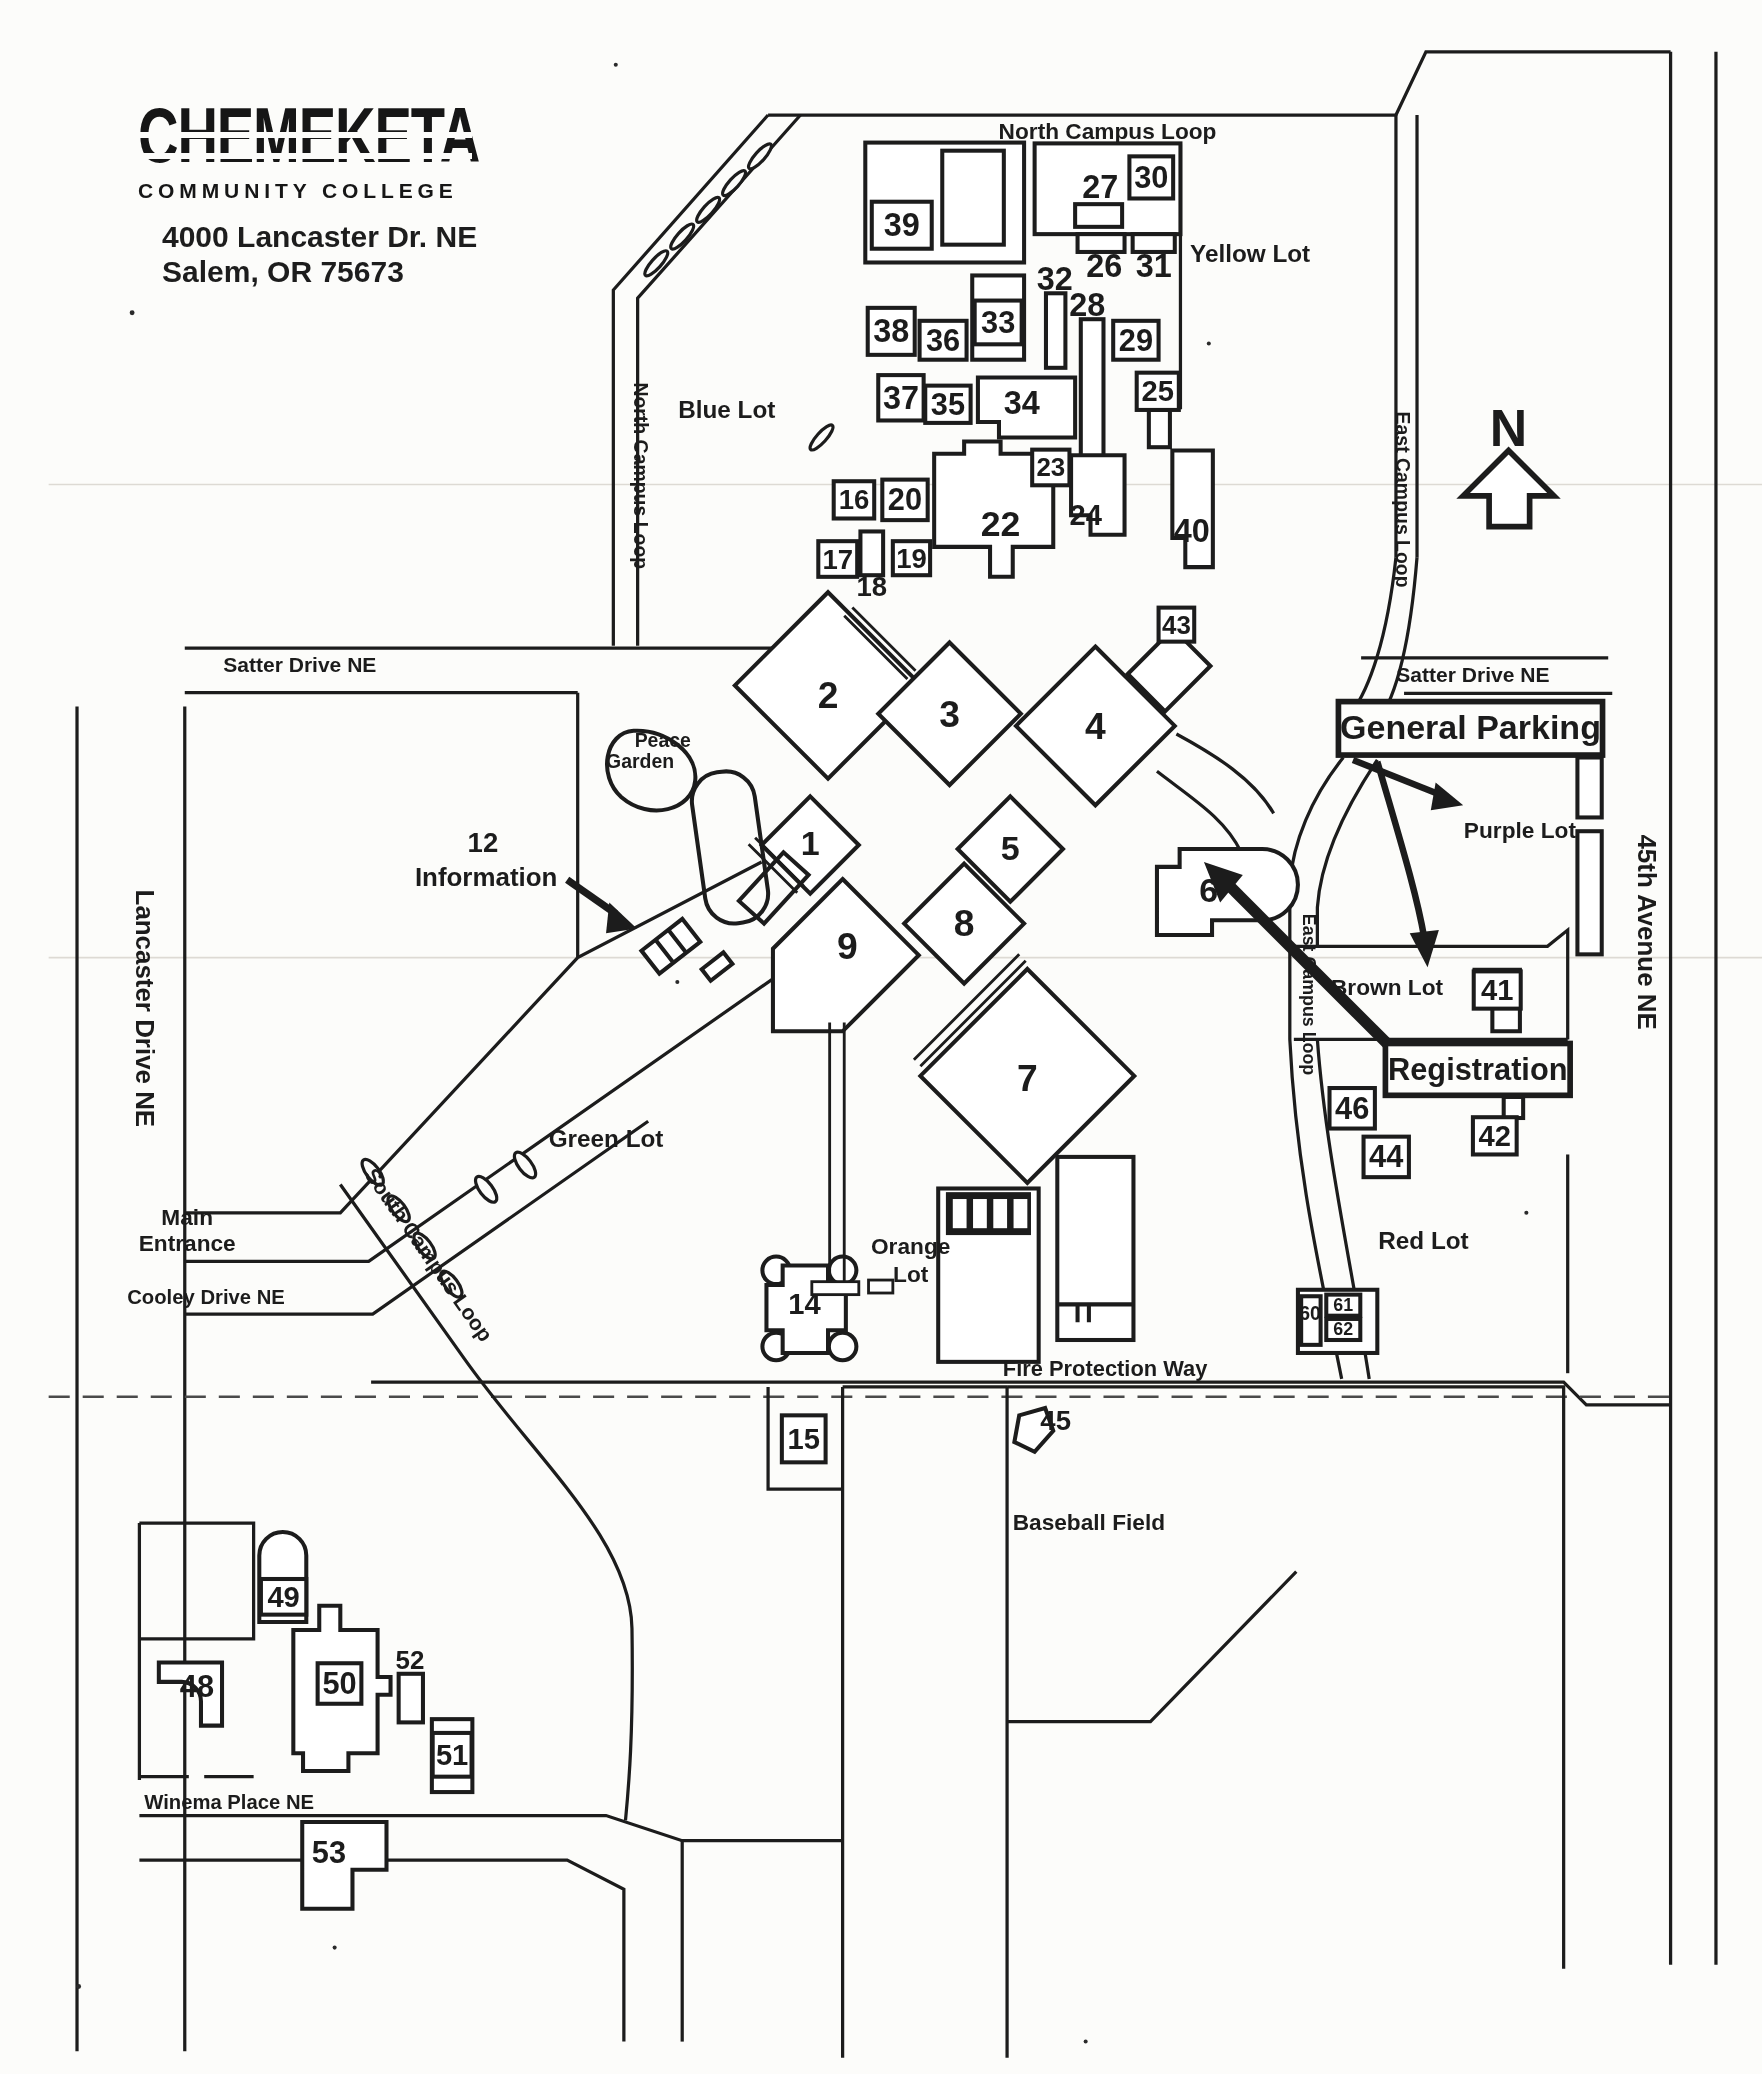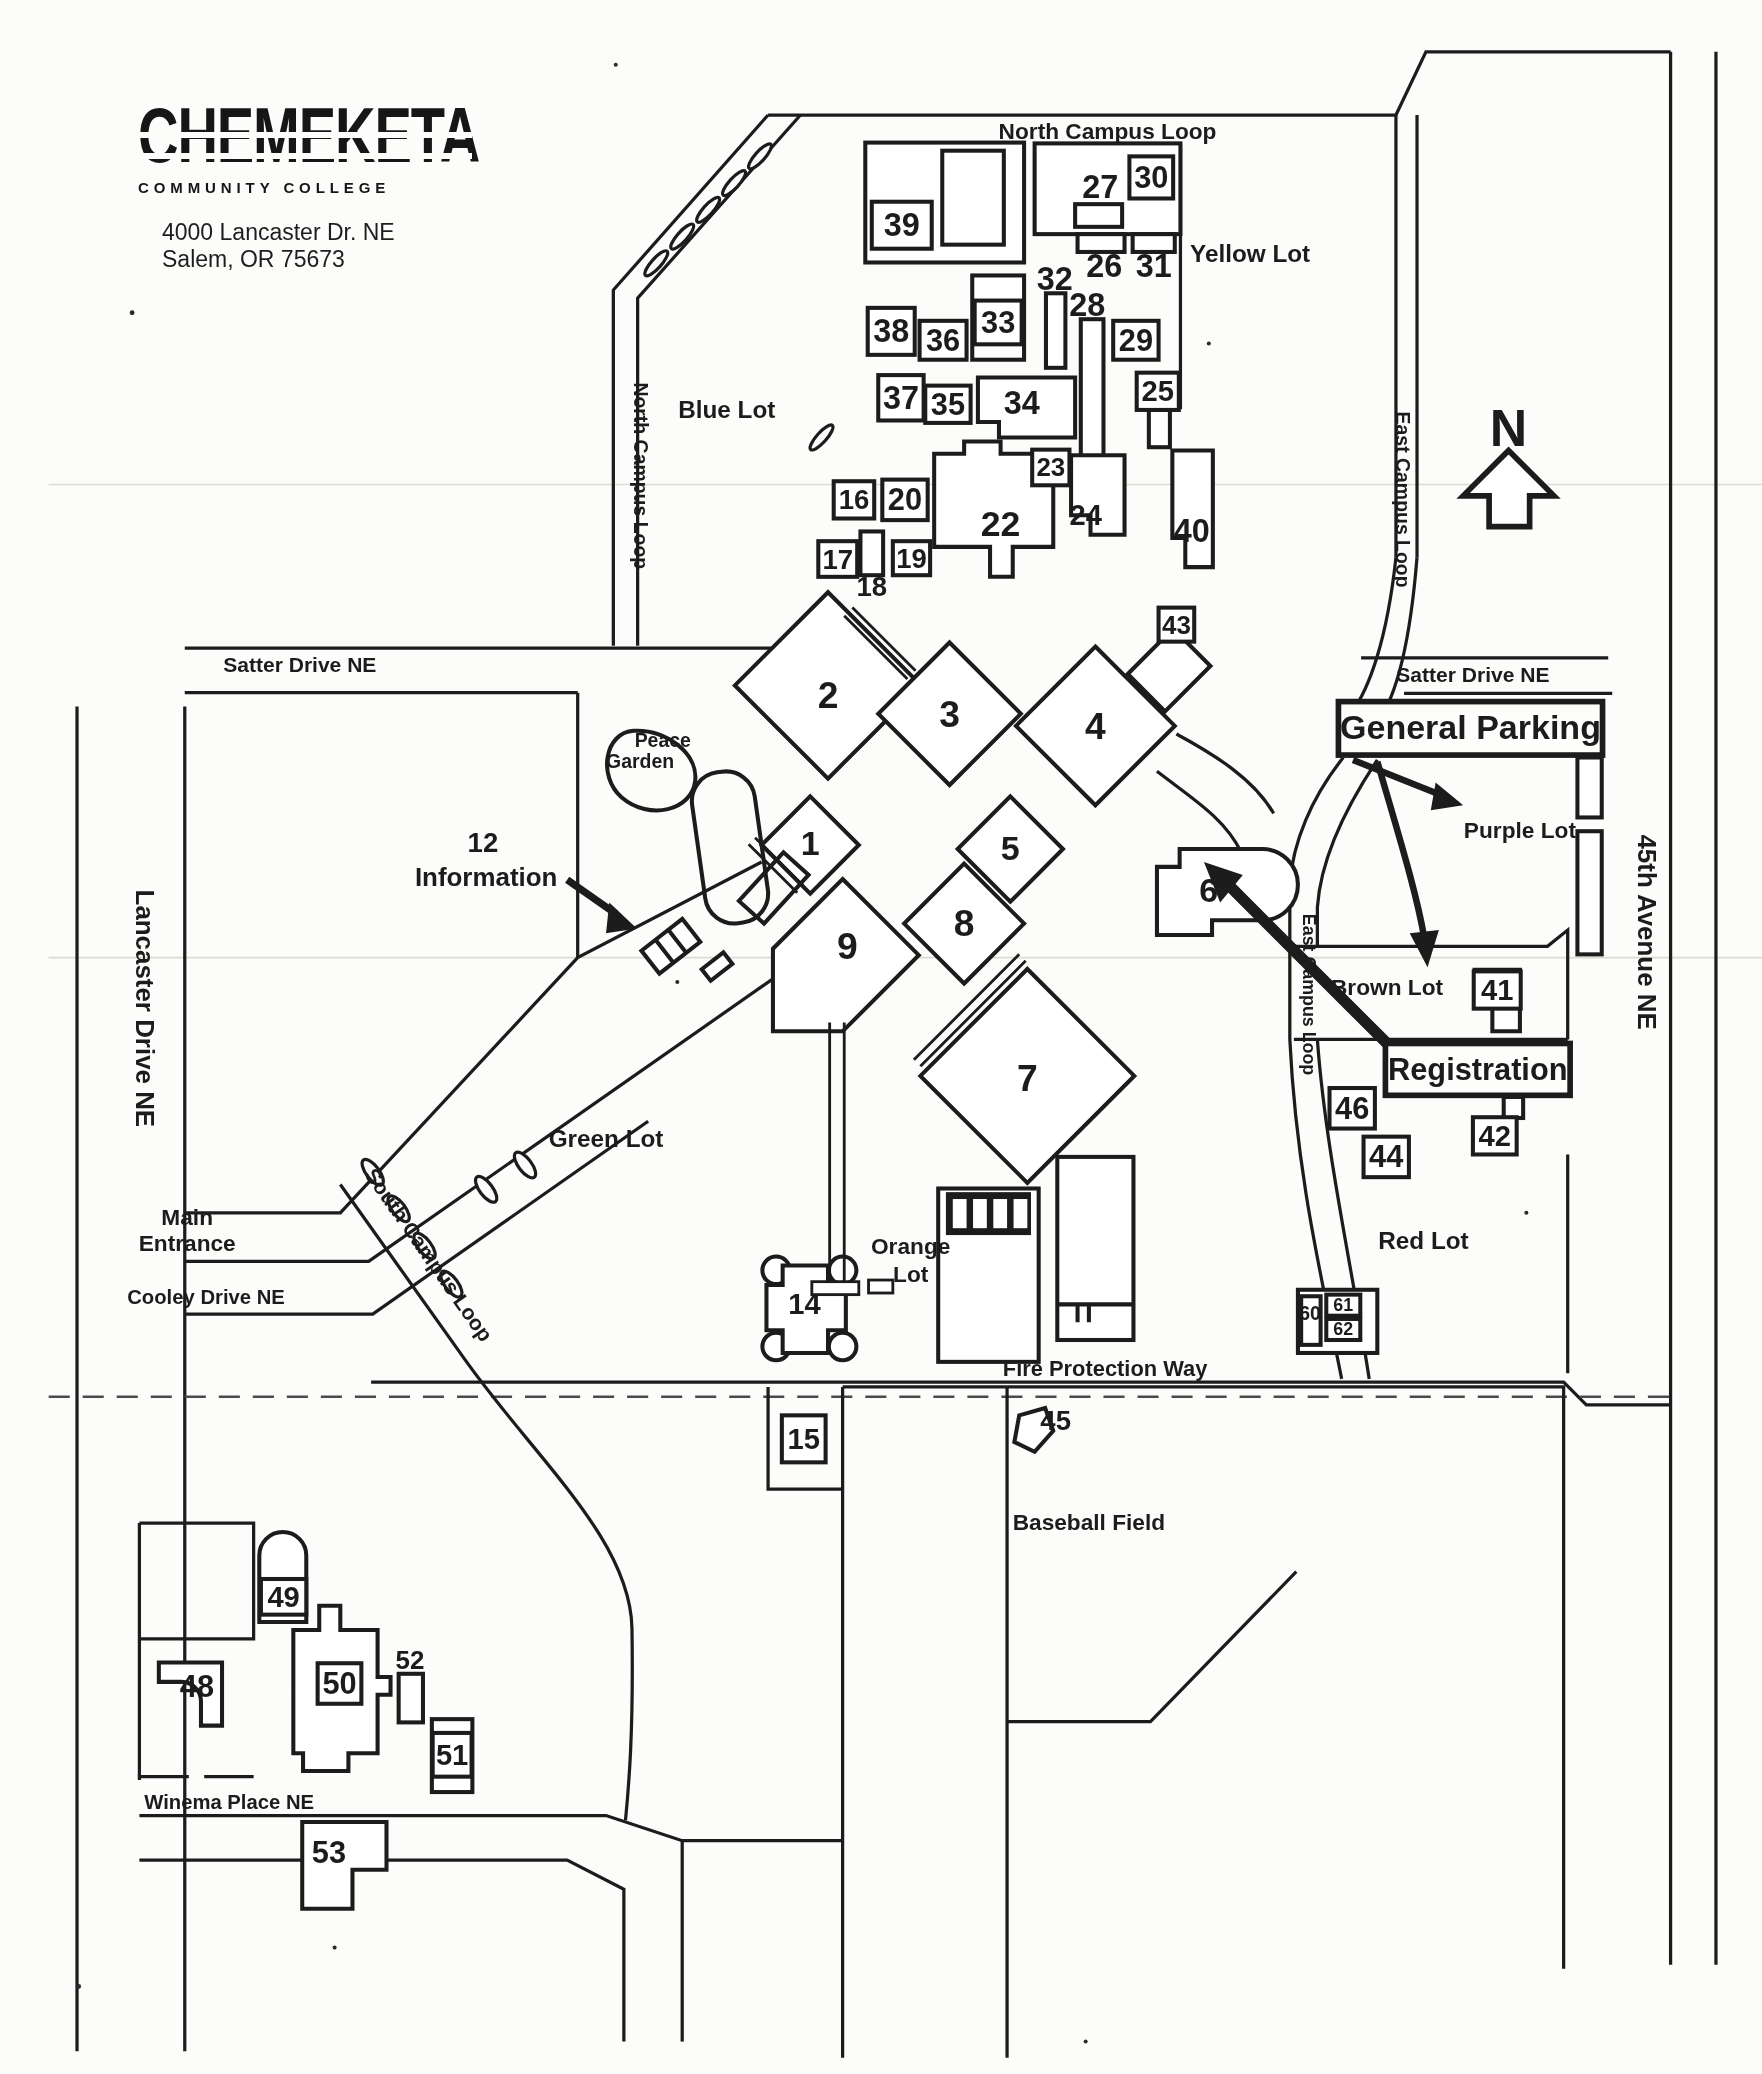--- a/index.html
+++ b/index.html
@@ -4,23 +4,23 @@
 <style>
   html,body{margin:0;padding:0;background:#ffffff;}
   #page{position:relative;width:1763px;height:2074px;background:#fcfcfa;overflow:hidden;
         font-family:"Liberation Sans",sans-serif;}
   #map-svg{position:absolute;left:0;top:0;z-index:1;}
   #header{position:absolute;left:138px;top:96px;z-index:2;width:389px;}
   .logo-title{font-size:78px;font-weight:900;color:#161616;letter-spacing:-1.6px;
       line-height:1;transform:scaleX(0.72);transform-origin:left top;white-space:nowrap;}
   .stripe{position:absolute;left:0;width:334px;height:5.7px;background:#fcfcfa;}
   .s1{top:36px;} .s2{top:57px;}
-  .logo-subtitle{font-size:15px;font-weight:bold;color:#161616;letter-spacing:4.9px;
+  .logo-subtitle{font-size:21px;font-weight:bold;color:#161616;letter-spacing:4.9px;
       margin-top:4.9px;white-space:nowrap;}
-  #address{position:absolute;left:162px;top:219px;z-index:2;font-size:23px;font-weight:normal;
+  #address{position:absolute;left:162px;top:219px;z-index:2;font-size:30px;font-weight:bold;
       color:#1d1d1d;line-height:1.18;letter-spacing:0px;}
   text{font-family:"Liberation Sans",sans-serif;fill:#1c1c1c;}
   .bnum{text-anchor:middle;dominant-baseline:central;font-weight:bold;}
   .lot{text-anchor:middle;font-weight:bold;}
   .street{text-anchor:middle;font-weight:bold;}
   .vstreet{font-weight:bold;}
   .callout{text-anchor:middle;font-weight:bold;}
 </style>
 </head>
 <body>

